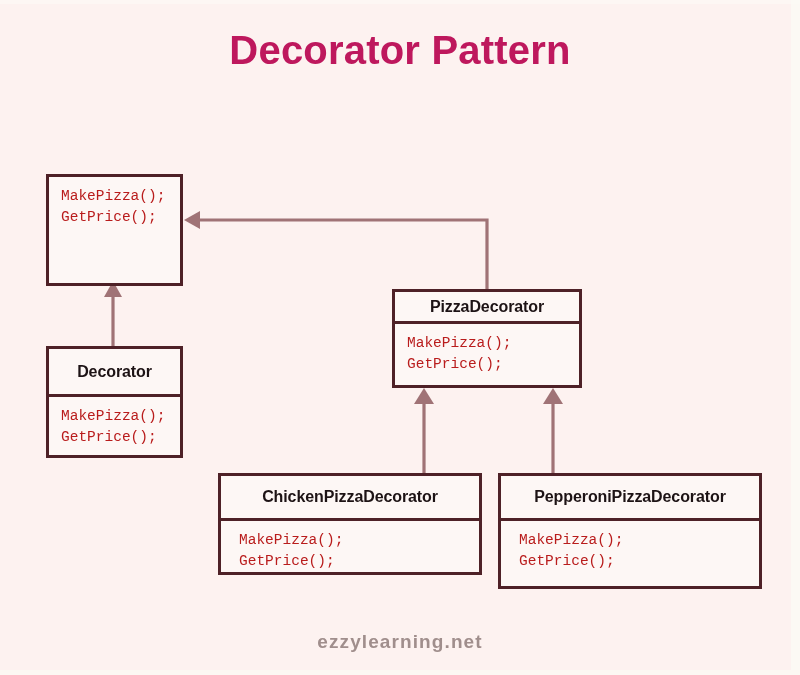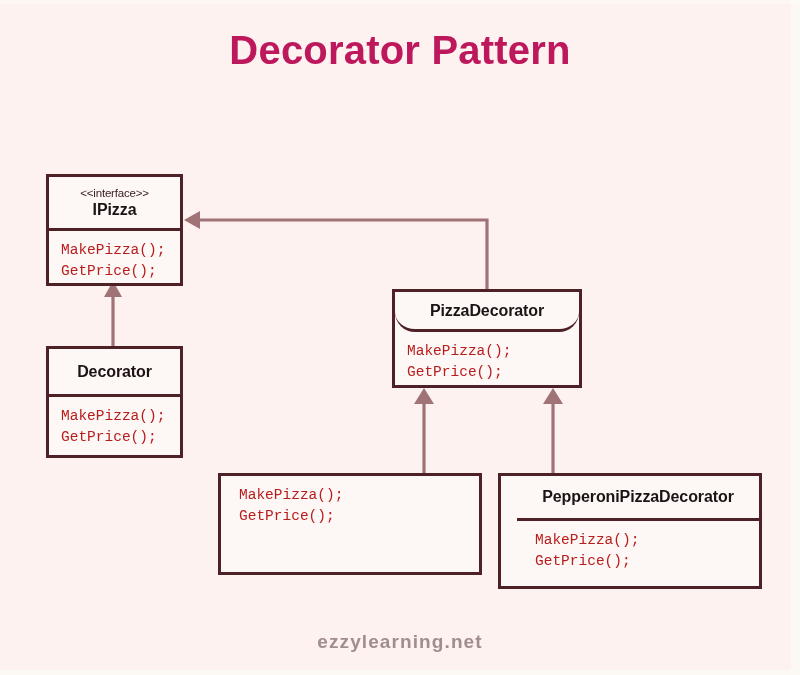--- a/index.html
+++ b/index.html
@@ -151,58 +151,57 @@
 
     <g>
       <line x1="553" y1="473" x2="553" y2="400" stroke="#a07376" stroke-width="3.2"></line>
       <polygon points="553,388 543,404 563,404" fill="#a07376"></polygon>
     </g>
   </svg>
 
   <div id="title">Decorator Pattern</div>
 
   <div class="uml-box" style="left:46px; top:174px; width:137px; height:112px;">
-    <div class="uml-head" style="height:54px;">
-      <div class="stereotype">&lt;&lt;interface&gt;&gt;</div>
-      <div class="cls-name">IPizza</div>
-    </div>
     <div class="uml-ops">
       <div class="op">MakePizza();</div>
       <div class="op">GetPrice();</div>
     </div>
   </div>
 
   <div class="uml-box" style="left:46px; top:346px; width:137px; height:112px;">
     <div class="uml-head" style="height:48px;">
       <div class="cls-name">Decorator</div>
     </div>
     <div class="uml-ops">
       <div class="op">MakePizza();</div>
       <div class="op">GetPrice();</div>
     </div>
   </div>
 
   <div class="uml-box" style="left:392px; top:289px; width:190px; height:99px;">
-    <div class="uml-head" style="height:40px;border-radius:20px;">
+    <div class="uml-head" style="height:32px;">
       <div class="cls-name">PizzaDecorator</div>
     </div>
     <div class="uml-ops">
       <div class="op">MakePizza();</div>
       <div class="op">GetPrice();</div>
     </div>
   </div>
 
   <div class="uml-box" style="left:218px; top:473px; width:264px; height:102px;">
+    <div class="uml-head" style="height:45px;">
+      <div class="cls-name">ChickenPizzaDecorator</div>
+    </div>
     <div class="uml-ops" style="padding-left:18px;">
       <div class="op">MakePizza();</div>
       <div class="op">GetPrice();</div>
     </div>
   </div>
 
-  <div class="uml-box" style="left:498px; top:473px; width:264px; height:116px;padding-left:16px;">
+  <div class="uml-box" style="left:498px; top:473px; width:264px; height:116px;">
     <div class="uml-head" style="height:45px;">
       <div class="cls-name">PepperoniPizzaDecorator</div>
     </div>
     <div class="uml-ops" style="padding-left:18px;">
       <div class="op">MakePizza();</div>
       <div class="op">GetPrice();</div>
     </div>
   </div>
 
   <div id="footer">ezzylearning.net</div>

